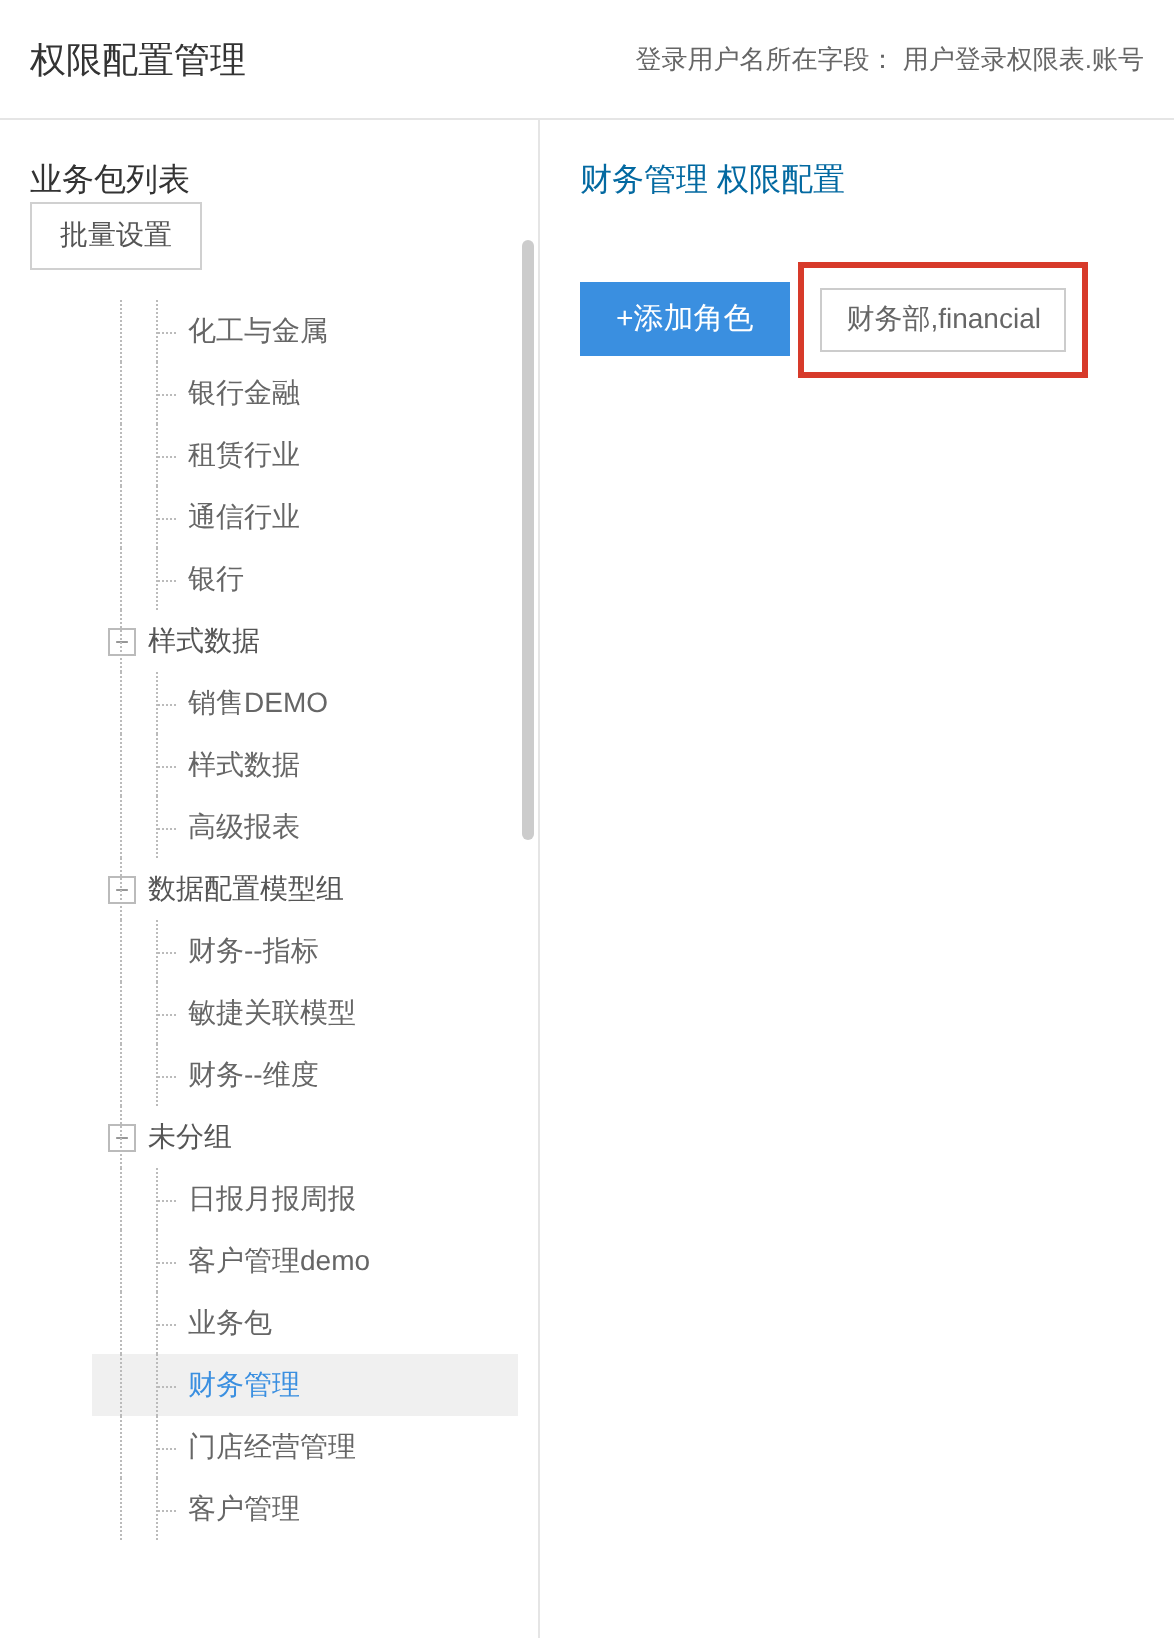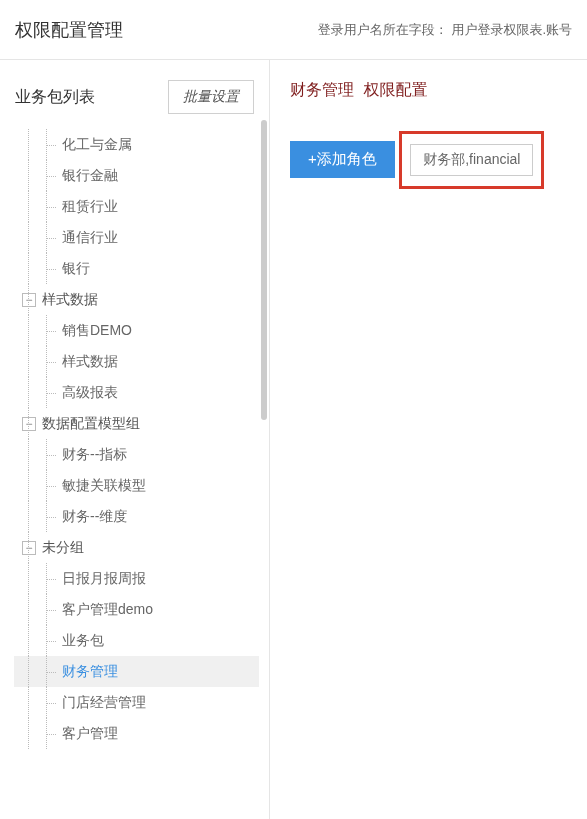--- a/index.html
+++ b/index.html
@@ -47,40 +47,41 @@
       position: absolute;
       right: 2px;
       top: 60px;
       width: 6px;
       height: 300px;
       background: #ccc;
       border-radius: 3px;
     }
     .sidebar-header {
       display: flex;
-      align-items: center;
+      align-items: flex-start;
       padding: 10px 15px 15px 15px;
+      flex-direction: column;
     }
     .sidebar-title {
       font-size: 16px;
       color: #333;
       flex: 1;
     }
     .batch-btn {
       border: 1px solid #d0d0d0;
       background: #fff;
       color: #555;
       font-size: 14px;
       padding: 7px 14px;
       cursor: pointer;
       font-family: inherit;
-      font-style: italic;
     }
     .tree {
       padding: 0 10px 0 14px;
+      margin-left: 32px;
     }
     .tree-node {
       display: flex;
       align-items: center;
       height: 31px;
       font-size: 14px;
       color: #666;
       cursor: pointer;
       position: relative;
     }
@@ -129,24 +130,23 @@
       top: 0;
       bottom: 0;
       border-left: 1px dotted #bbb;
     }
     .main {
       flex: 1;
       padding: 20px 20px;
     }
     .main-title {
       font-size: 16px;
-      color: #7f1d1d;
+      color: #0369a1;
       margin-bottom: 30px;
       font-weight: normal;
-      font-family: Liberation Mono, monospace;
     }
     .add-role-btn {
       background: #3a8fe0;
       color: #fff;
       border: none;
       font-size: 15px;
       padding: 9px 18px;
       cursor: pointer;
       font-family: inherit;
     }

